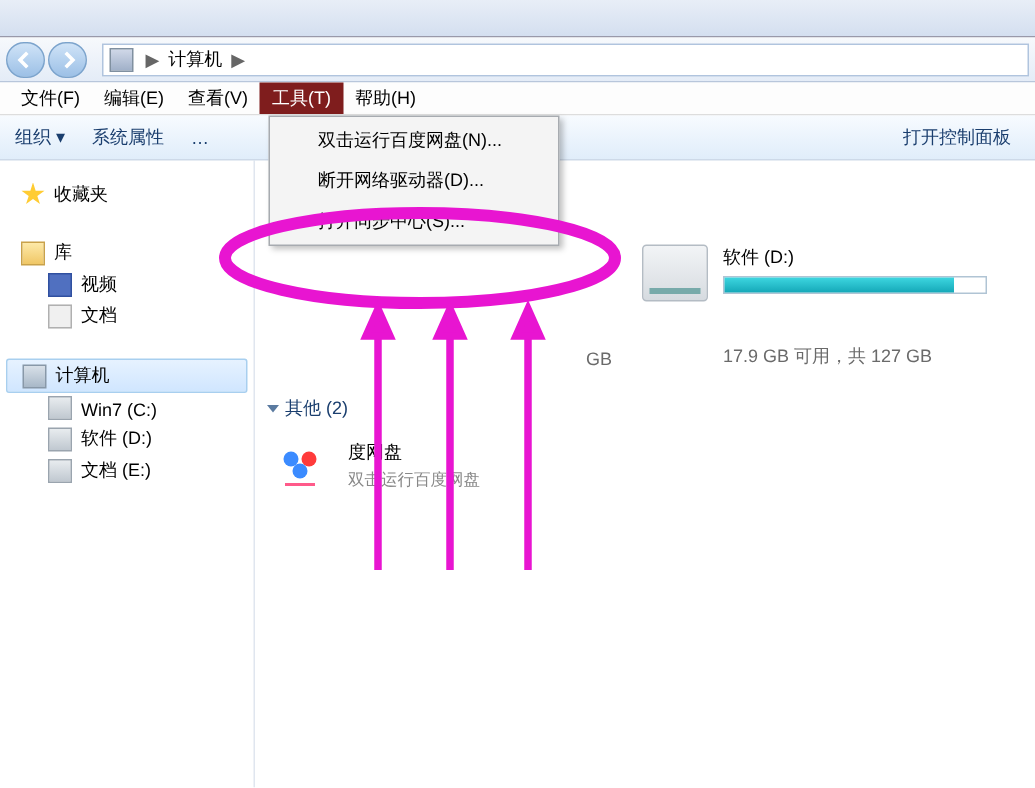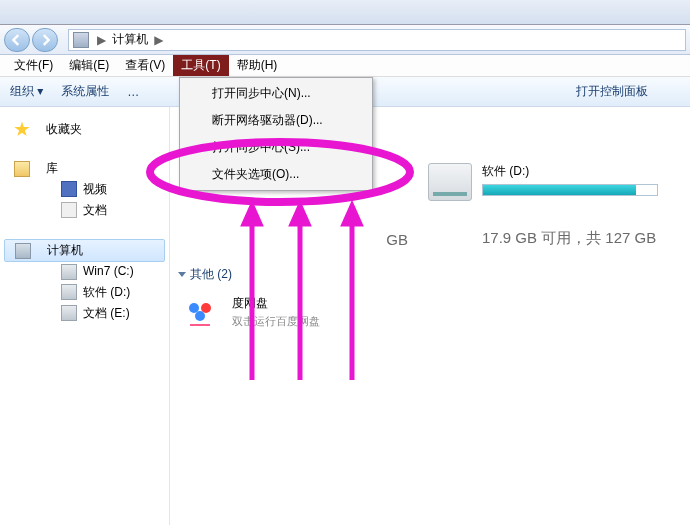--- a/index.html
+++ b/index.html
@@ -18,50 +18,50 @@
 .bc-icon { width: 16px; height: 16px; background: linear-gradient(#d0d8e8, #a0b0c8); border: 1px solid #8090a0; margin-right: 4px; }
 
 
 .menubar { height: 22px; background: #fdfdfd; border-bottom: 1px solid #ddd; display: flex; align-items: stretch; padding-left: 6px; }
 .menu-item { padding: 0 8px; display: flex; align-items: center; cursor: default; }
 .menu-item.active { background: #7f1d1d; color: #fff; }
 
 
 .toolbar { height: 30px; background: linear-gradient(#f7fbff, #e0edfa); border-bottom: 1px solid #cdd9e8; display: flex; align-items: center; padding-left: 10px; gap: 18px; color: #1a3e6e; position: relative; }
 .toolbar .tool { cursor: pointer; }
-.toolbar .rtool { margin-left: auto; margin-right: 42px; }
+.toolbar .rtool { margin-left: auto; margin-right: 16px; }
 
 
 .body { display: flex; height: calc(100% - 107px); }
 .sidebar { width: 170px; background: #fff; border-right: 1px solid #e0e6ef; padding: 12px 0; overflow: hidden; }
 .tree-group { margin-bottom: 18px; }
-.tree-head { display: flex; align-items: center; padding: 2px 8px 2px 14px; gap: 16px; }
+.tree-head { display: flex; align-items: center; padding: 2px 8px 2px 14px; gap: 6px; }
 .tree-head.sel { background: linear-gradient(#e6f2ff, #d0e6ff); border: 1px solid #a8cfef; border-radius: 2px; margin: 0 4px; padding-left: 10px; }
-.tree-child { display: flex; align-items: flex-start; padding: 2px 8px 2px 32px; gap: 6px; margin-left: 29px; }
+.tree-child { display: flex; align-items: flex-end; padding: 2px 8px 2px 32px; gap: 6px; }
 .ico { width: 16px; height: 16px; display: inline-block; }
 .ico-fav { background: #ffcc33; clip-path: polygon(50% 0,61% 35%,98% 35%,68% 57%,79% 91%,50% 70%,21% 91%,32% 57%,2% 35%,39% 35%); }
 .ico-lib { background: linear-gradient(#fde9a8, #f0c766); border: 1px solid #c9a24a; }
 .ico-video { background: #5070c0; border: 1px solid #3050a0; }
 .ico-pic { background: #60b060; border: 1px solid #408040; }
 .ico-doc { background: #f0f0f0; border: 1px solid #b0b0b0; }
 .ico-music { background: #d09040; border: 1px solid #a06020; }
 .ico-computer { background: linear-gradient(#d8e0e8, #a8b8c8); border: 1px solid #8898a8; }
 .ico-drive { background: linear-gradient(#e8ecef, #c0c8d0); border: 1px solid #9aa4ae; }
 .ico-net { background: #4faadb; border-radius: 50%; border: 1px solid #2a7caf; }
 
 .main { flex: 1; padding: 56px 8px 8px 8px; position: relative; }
 .drive-row { display: flex; gap: 20px; }
 .drive { display: flex; gap: 10px; width: 230px; }
 .drive-img { width: 44px; height: 38px; background: linear-gradient(#f2f4f6, #d6dbe0); border: 1px solid #b4bcc4; border-radius: 3px; position: relative; }
 .drive-img::after { content: ""; position: absolute; left: 4px; right: 4px; bottom: 4px; height: 4px; background: #7aa; }
 .drive-info { flex: 1; }
 .drive-name { margin-bottom: 4px; }
 .drive-bar { height: 12px; border: 1px solid #b0c4d4; background: #fff; position: relative; margin-bottom: 4px; }
 .drive-fill { height: 100%; background: linear-gradient(#3dd6e0, #15a8b8); }
-.drive-text { color: #6a6a6a; font-size: 15px; margin-top: 33px; }
+.drive-text { color: #6a6a6a; font-size: 12px; margin-top: 33px; }
 
 .section-head { display: flex; align-items: center; gap: 4px; margin: 18px 0 10px 0; color: #1a3e6e; }
 .tri { width: 0; height: 0; border-left: 4px solid transparent; border-right: 4px solid transparent; border-top: 5px solid #5a7aa0; }
 
 .item-row { display: flex; gap: 20px; }
 .item { display: flex; gap: 10px; width: 230px; align-items: center; }
 .item-img { width: 44px; height: 38px; display: flex; align-items: center; justify-content: center; }
 .item-name { margin-bottom: 2px; }
 .item-sub { color: #888; font-size: 11px; }
 .cam { width: 40px; height: 30px; background: linear-gradient(#d8dde2, #b5bdc5); border: 1px solid #9aa2aa; border-radius: 3px; position: relative; }
@@ -191,24 +191,23 @@
         <div>
           <div class="item-name">度网盘</div>
           <div class="item-sub">双击运行百度网盘</div>
         </div>
       </div>
     </div>
   </div>
 </div>
 
 <div class="dropdown">
-  <div class="dd-item">打开同步中心(N)...</div>
+  <div class="dd-item">双击运行百度网盘(N)...</div>
   <div class="dd-item">断开网络驱动器(D)...</div>
   <div class="dd-item">打开同步中心(S)...</div>
-  <div class="dd-item">文件夹选项(O)...</div>
 </div>
 
 <svg class="annot" width="690" height="525">
   <ellipse cx="280" cy="172" rx="130" ry="30" fill="none" stroke="#e815d1" stroke-width="8"></ellipse>
   <g stroke="#e815d1" stroke-width="5" fill="#e815d1">
     <line x1="252" y1="380" x2="252" y2="218"></line>
       <polygon points="252,206 244,224 260,224"></polygon>
     <line x1="300" y1="380" x2="300" y2="218"></line>
       <polygon points="300,206 292,224 308,224"></polygon>
     <line x1="352" y1="380" x2="352" y2="218"></line>

